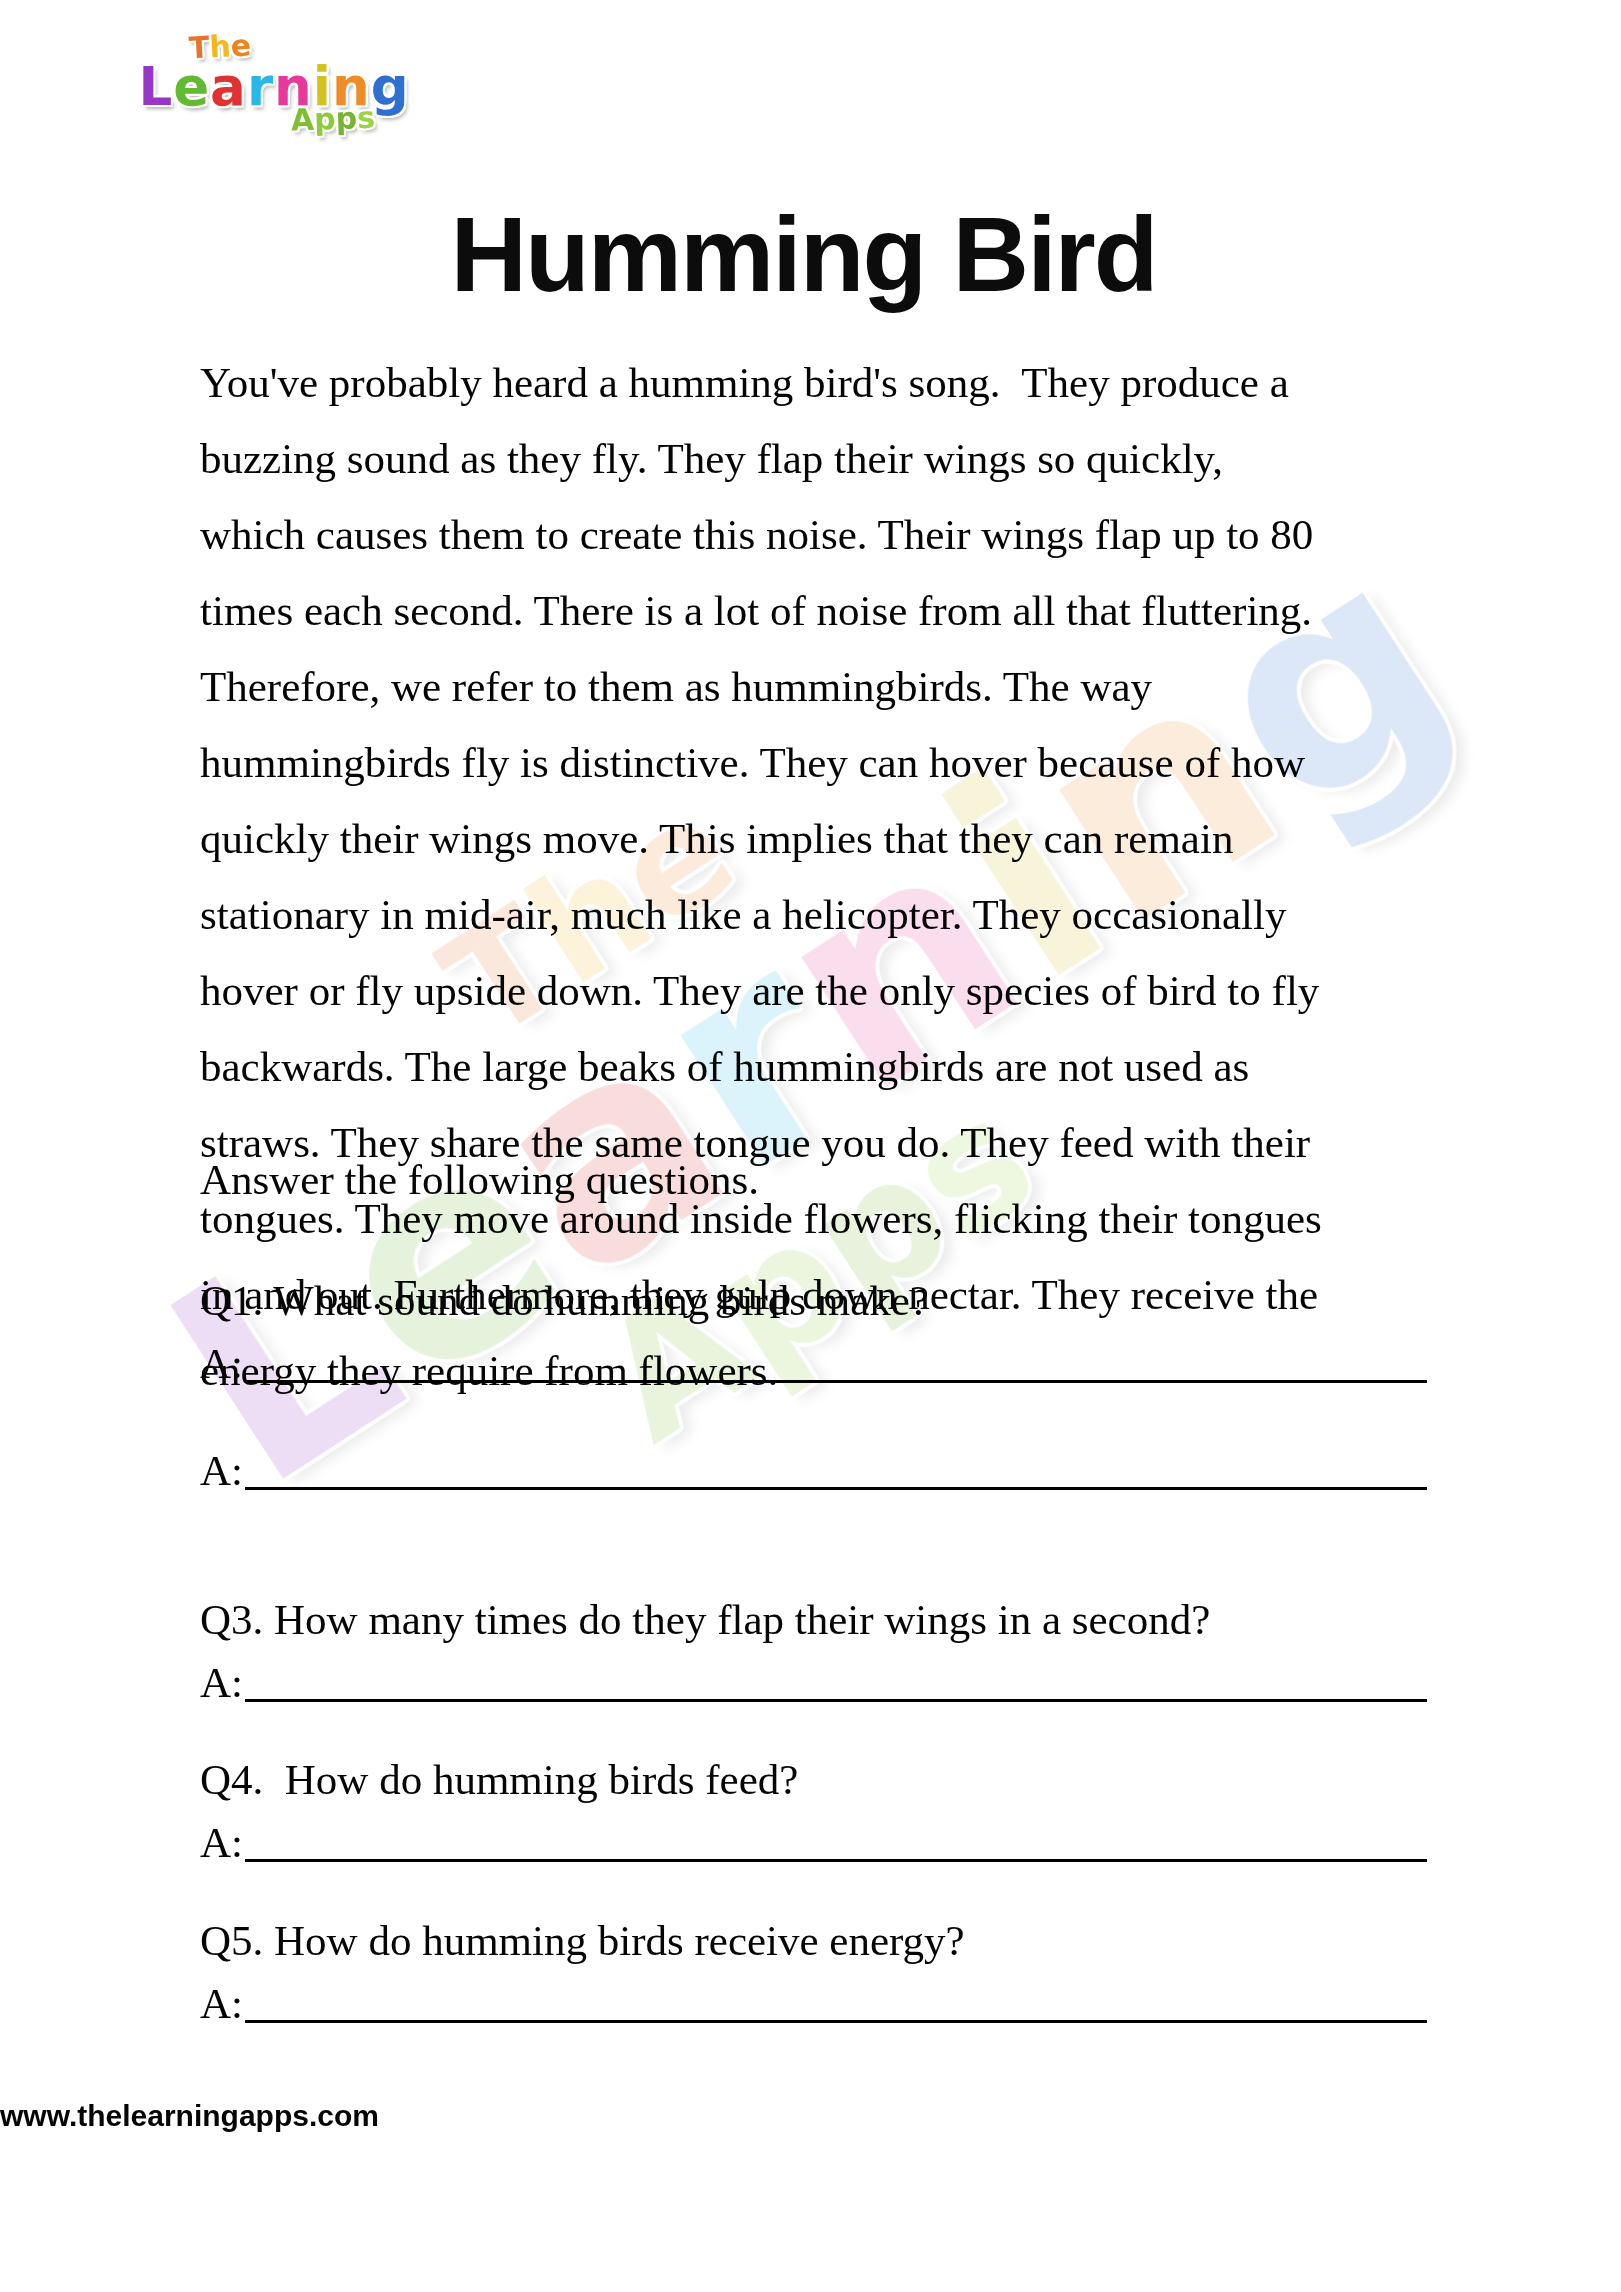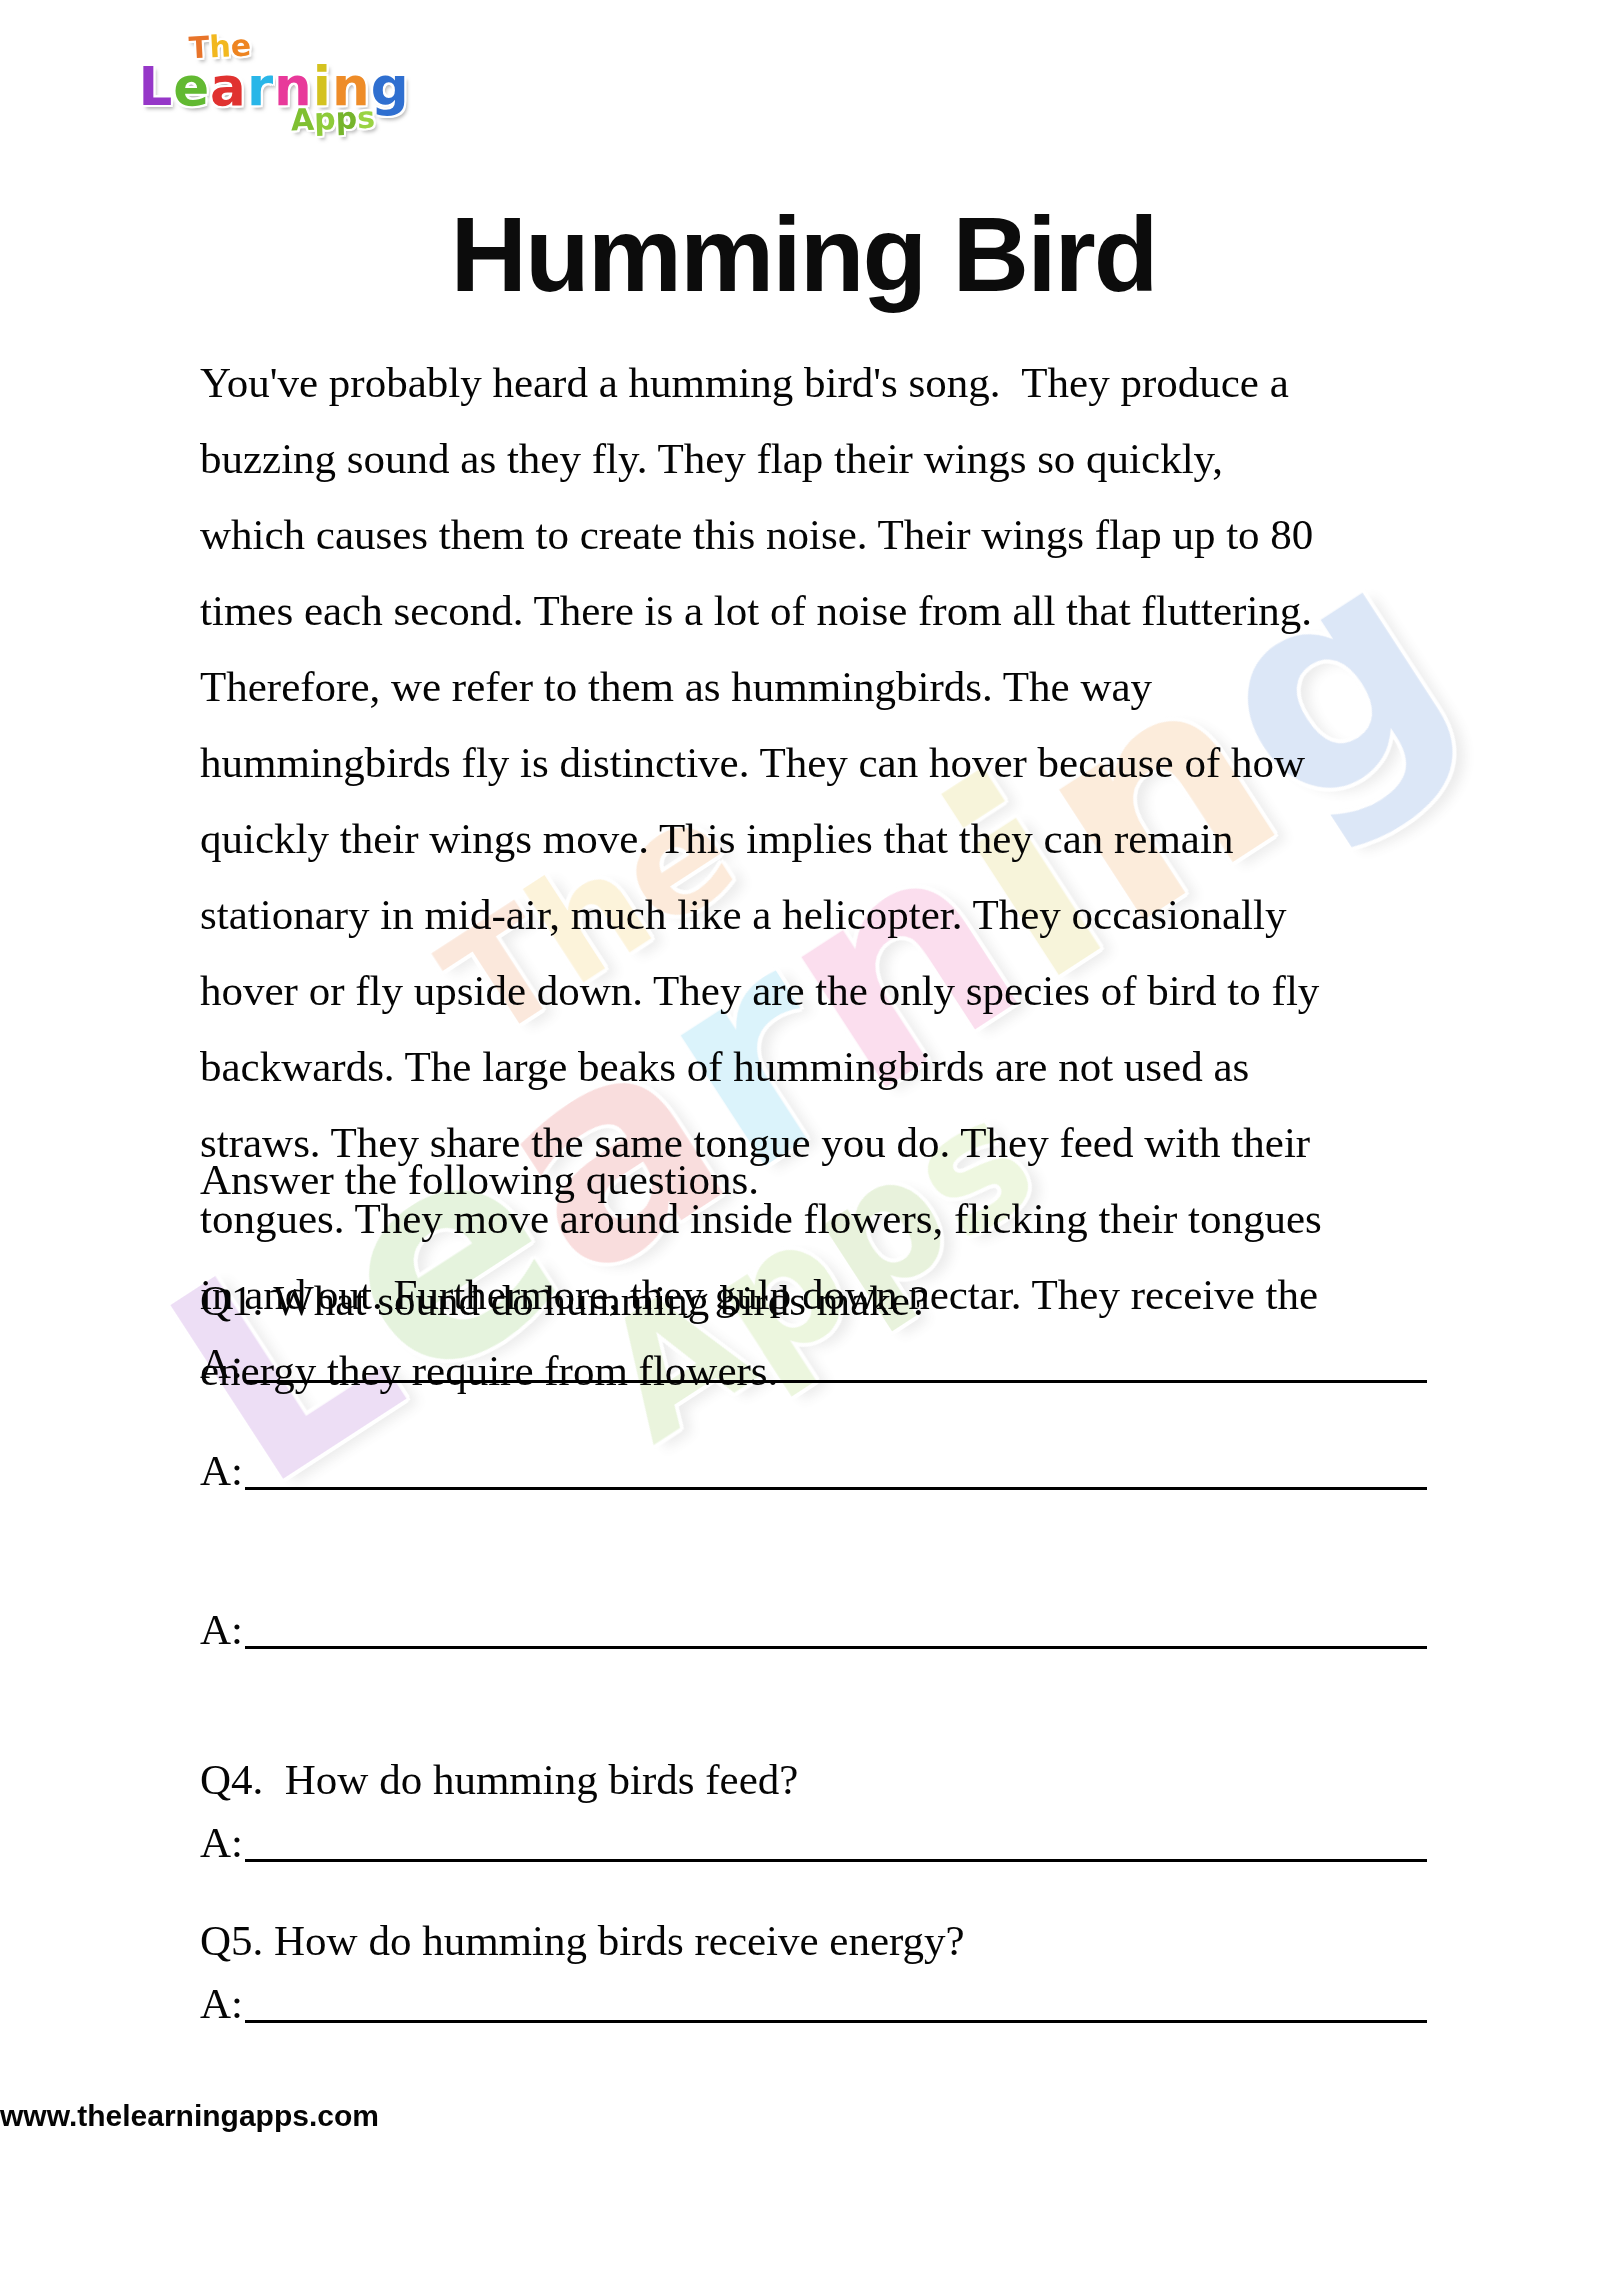--- a/index.html
+++ b/index.html
@@ -167,20 +167,21 @@
   </div>
 
   <div class="qblock q2">
     <div class="answer-row">
       <span class="answer-prefix">A:</span>
       <span class="answer-line"></span>
     </div>
   </div>
 
   <div class="qblock q3">
+    <div class="qlabel">Q3. How many times do they flap their wings in a second?</div>
     <div class="answer-row">
       <span class="answer-prefix">A:</span>
       <span class="answer-line"></span>
     </div>
   </div>
 
   <div class="qblock q4">
     <div class="qlabel">Q4.  How do humming birds feed?</div>
     <div class="answer-row">
       <span class="answer-prefix">A:</span>

